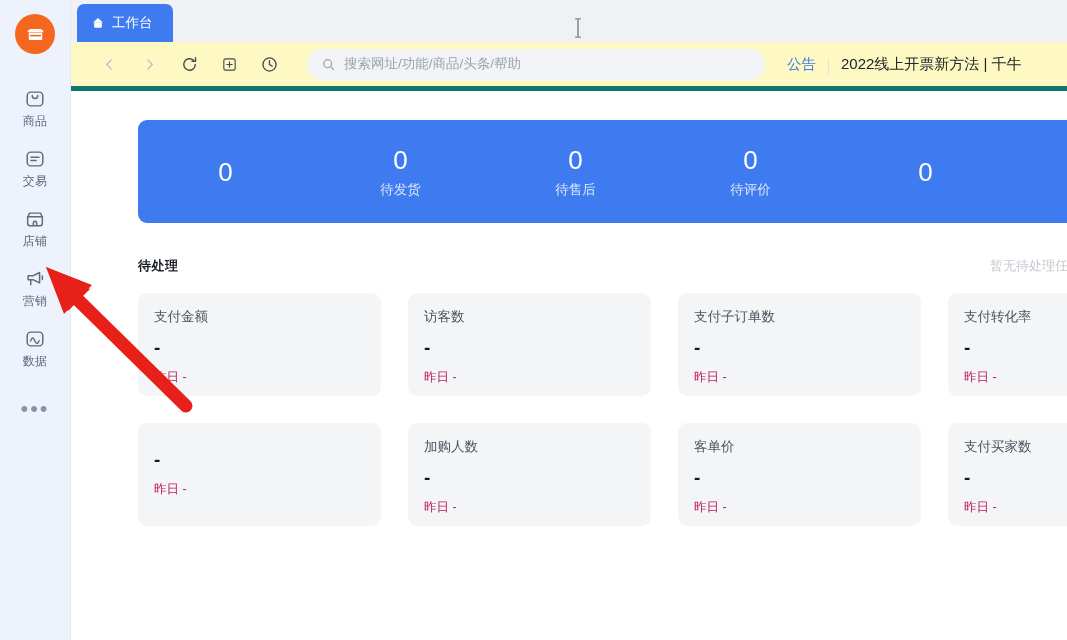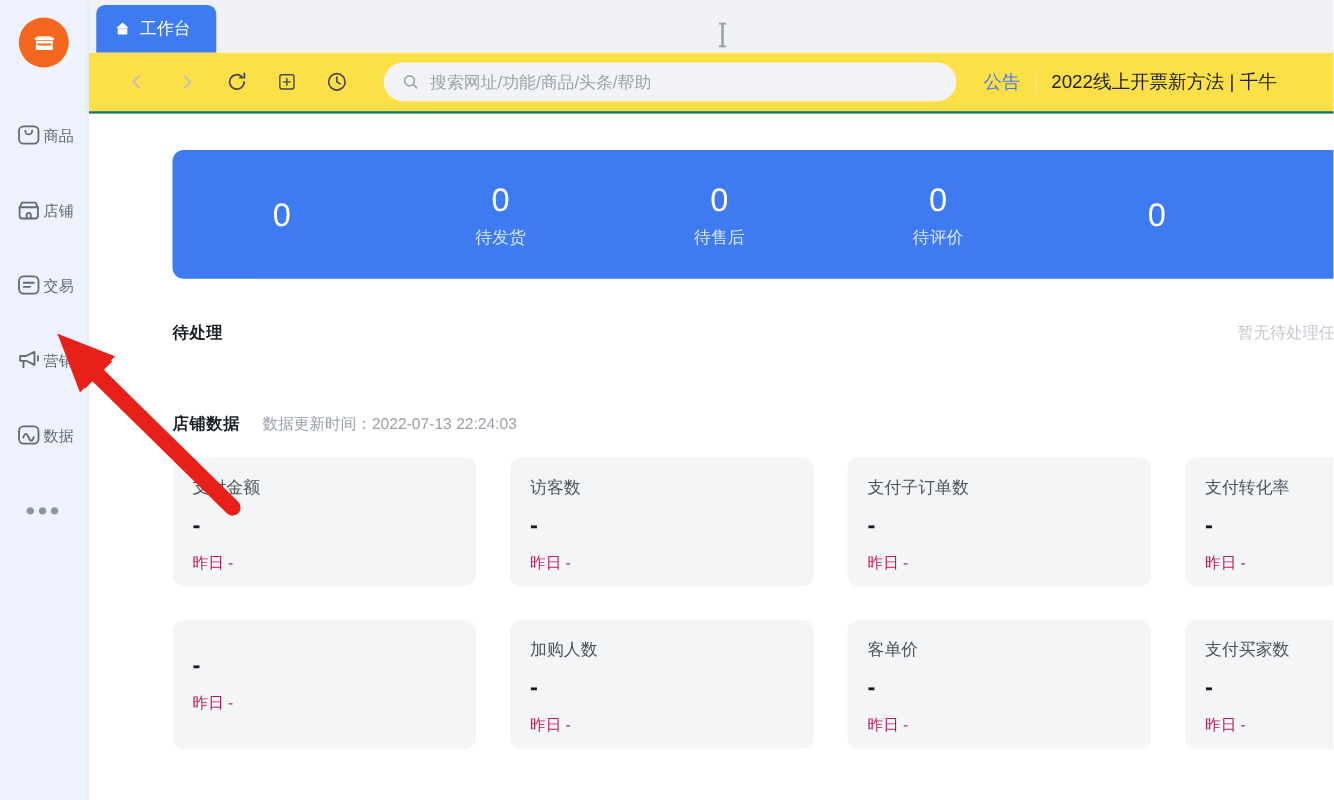--- a/index.html
+++ b/index.html
@@ -39,21 +39,21 @@
     align-items: center;
     justify-content: center;
     flex: 0 0 auto;
   }
   .logo svg { display: block; }
 
   .nav-item {
     width: 71px;
     height: 60px;
     display: flex;
-    flex-direction: row;
+    flex-direction: column;
     align-items: center;
     justify-content: center;
     cursor: pointer;
     flex: 0 0 auto;
   }
   .nav-icon {
     width: 24px; height: 24px;
     display: flex; align-items: center; justify-content: center;
     color: #616a78;
   }
@@ -111,22 +111,22 @@
   .tab-icon { width: 15px; height: 15px; display:flex; align-items:center; justify-content:center; }
   .tab-label {
     font-size: 13.5px;
     color: #ffffff;
     white-space: nowrap;
   }
 
   
   .toolbar {
     height: 49px;
-    background: #fde047;
-    border-bottom: 2px solid #0f766e;
+    background: #fef9c3;
+    border-bottom: 5px solid #0f766e;
     display: flex;
     align-items: center;
     padding: 0 10px 0 18px;
     flex: 0 0 49px;
     gap: 0;
   }
   .tb-btn {
     width: 40px; height: 34px;
     display: flex; align-items: center; justify-content: center;
     cursor: pointer;
@@ -314,36 +314,36 @@
           <rect x="3.5" y="4.5" width="17" height="15" rx="4"></rect>
           <path d="M9 8.2c0 1.9 1.35 3.3 3 3.3s3-1.4 3-3.3" stroke-linecap="round"></path>
         </svg>
       </span>
       <span class="nav-label">商品</span>
     </div>
 
     <div class="nav-item">
       <span class="nav-icon">
         <svg width="22" height="22" viewBox="0 0 24 24" fill="none" stroke="currentColor" stroke-width="1.6">
+          <rect x="3.5" y="4.5" width="17" height="15" rx="4"></rect>
+          <path d="M7.6 10h8.8M7.6 13.6h5.6" stroke-linecap="round"></path>
+        </svg>
+      </span>
+      <span class="nav-label">交易</span>
+    </div>
+
+    <div class="nav-item">
+      <span class="nav-icon">
+        <svg width="22" height="22" viewBox="0 0 24 24" fill="none" stroke="currentColor" stroke-width="1.6">
           <path d="M4 9.6h16v7.4a2.4 2.4 0 0 1-2.4 2.4H6.4A2.4 2.4 0 0 1 4 17z"></path>
           <path d="M4.3 9.6 6 5.6h12l1.7 4" stroke-linejoin="round"></path>
           <path d="M10.2 19.4v-3.1a1.8 1.8 0 0 1 3.6 0v3.1"></path>
         </svg>
       </span>
       <span class="nav-label">店铺</span>
-    </div>
-
-    <div class="nav-item">
-      <span class="nav-icon">
-        <svg width="22" height="22" viewBox="0 0 24 24" fill="none" stroke="currentColor" stroke-width="1.6">
-          <rect x="3.5" y="4.5" width="17" height="15" rx="4"></rect>
-          <path d="M7.6 10h8.8M7.6 13.6h5.6" stroke-linecap="round"></path>
-        </svg>
-      </span>
-      <span class="nav-label">交易</span>
     </div>
 
     <div class="nav-item">
       <span class="nav-icon">
         <svg width="22" height="22" viewBox="0 0 24 24" fill="none" stroke="currentColor" stroke-width="1.6">
           <path d="M4.5 8.5h5.2l7.3-3.6v11.4L9.7 12.7H4.5z" stroke-linejoin="round"></path>
           <path d="M7.4 12.8v5.6" stroke-linecap="round"></path>
           <path d="M20 8.7v3.8" stroke-linecap="round"></path>
         </svg>
       </span>
@@ -449,24 +449,20 @@
         <div class="stat-cell">
           <div class="stat-value">0</div>
         </div>
       </div>
 
       <div class="section-head">
         <span class="section-title">待处理</span>
         <span class="section-empty">暂无待处理任</span>
       </div>
 
-      <div class="section-head2">
-        <span class="section-title">店铺数据</span>
-        <span class="update-time">数据更新时间：2022-07-13 22:24:03</span>
-      </div>
 
       <div class="cards">
         <div class="card">
           <div class="card-title">支付金额</div>
           <div class="card-value">-</div>
           <div class="card-sub">昨日 -</div>
         </div>
         <div class="card">
           <div class="card-title">访客数</div>
           <div class="card-value">-</div>

